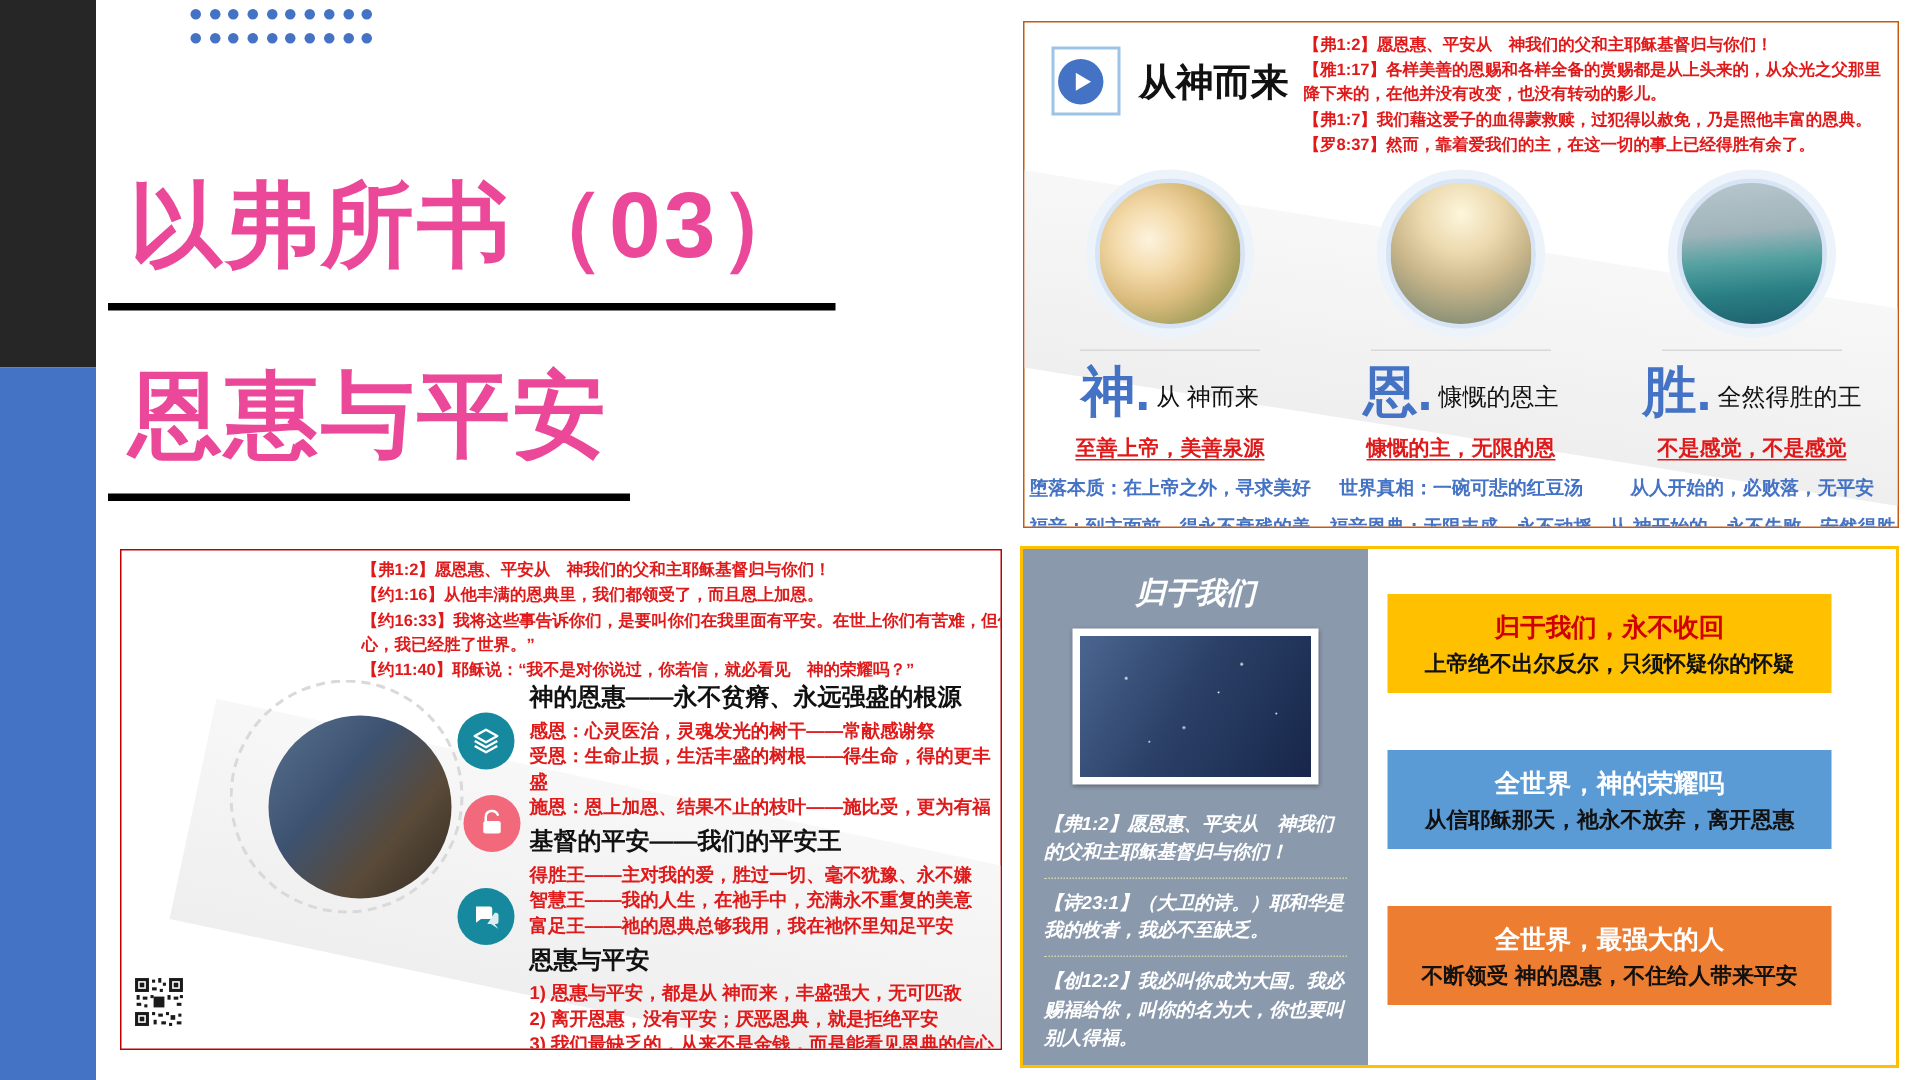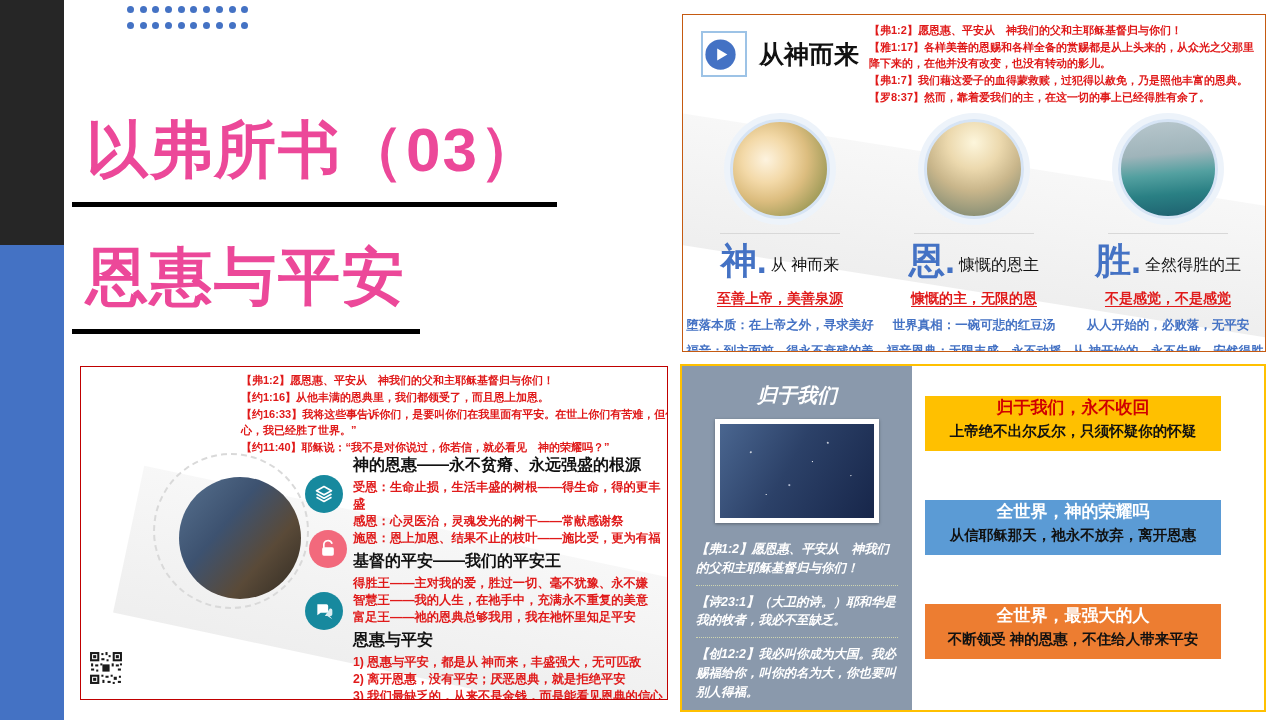--- a/index.html
+++ b/index.html
@@ -80,22 +80,22 @@
        radial-gradient(1.5px 1.5px at 20% 30%,#fff,transparent),
        radial-gradient(1.5px 1.5px at 70% 20%,#fff,transparent),
        radial-gradient(1px 1px at 85% 55%,#fff,transparent),
        radial-gradient(1.5px 1.5px at 45% 65%,#e8eefc,transparent),
        radial-gradient(1px 1px at 60% 40%,#fff,transparent),
        radial-gradient(1px 1px at 30% 75%,#fff,transparent),
        linear-gradient(120deg,#4a6690 0%,#2c4168 45%,#17264a 100%);}
   .tous-verses{margin:10px 14px 0 14px;font-size:12.5px;line-height:1.5;font-weight:700;}
   .tous-verses p{margin:0;padding:7px 0;}
   .tous-verses p + p{border-top:1px dotted #cfd6b0;}
-  .box{position:absolute;left:243px;width:296px;height:55px;text-align:center;z-index:2;
-       display:flex;flex-direction:column;justify-content:flex-start;}
+  .box{position:absolute;left:243px;width:296px;height:66px;text-align:center;z-index:2;
+       display:flex;flex-direction:column;justify-content:center;}
   .box-1{top:30px;}
   .box-2{top:134px;}
   .box-3{top:238px;}
   .box .btitle{font-size:17px;font-weight:900;}
   .box .bsub{font-size:14.5px;font-weight:900;color:#111;margin-top:3px;}
 </style>
 </head>
 <body>
 
 <div class="slide">
@@ -212,22 +212,22 @@
     </span>
     <span class="icn teal icn-3">
       <svg viewBox="0 0 24 24" fill="#fff">
         <path d="M4 4 h11 a2 2 0 0 1 2 2 v6 a2 2 0 0 1 -2 2 h-7 l-4 3 z"></path>
         <path d="M19 9 h1 a2 2 0 0 1 2 2 v5 a2 2 0 0 1 -2 2 h-1 l3 4 -6 -4 h-3" opacity=".85"></path>
       </svg>
     </span>
 
     <div class="gcontent">
       <div class="gtitle">神的恩惠——永不贫瘠、永远强盛的根源</div>
+      <div class="gline">感恩：心灵医治，灵魂发光的树干——常献感谢祭</div>
       <div class="gline">受恩：生命止损，生活丰盛的树根——得生命，得的更丰盛</div>
-      <div class="gline">感恩：心灵医治，灵魂发光的树干——常献感谢祭</div>
       <div class="gline">施恩：恩上加恩、结果不止的枝叶——施比受，更为有福</div>
       <div class="gtitle">基督的平安——我们的平安王</div>
       <div class="gline">得胜王——主对我的爱，胜过一切、毫不犹豫、永不嫌</div>
       <div class="gline">智慧王——我的人生，在祂手中，充满永不重复的美意</div>
       <div class="gline">富足王——祂的恩典总够我用，我在祂怀里知足平安</div>
       <div class="gtitle">恩惠与平安</div>
       <div class="gline">1) 恩惠与平安，都是从 神而来，丰盛强大，无可匹敌</div>
       <div class="gline">2) 离开恩惠，没有平安；厌恶恩典，就是拒绝平安</div>
       <div class="gline">3) 我们最缺乏的，从来不是金钱，而是能看见恩典的信心</div>
 

